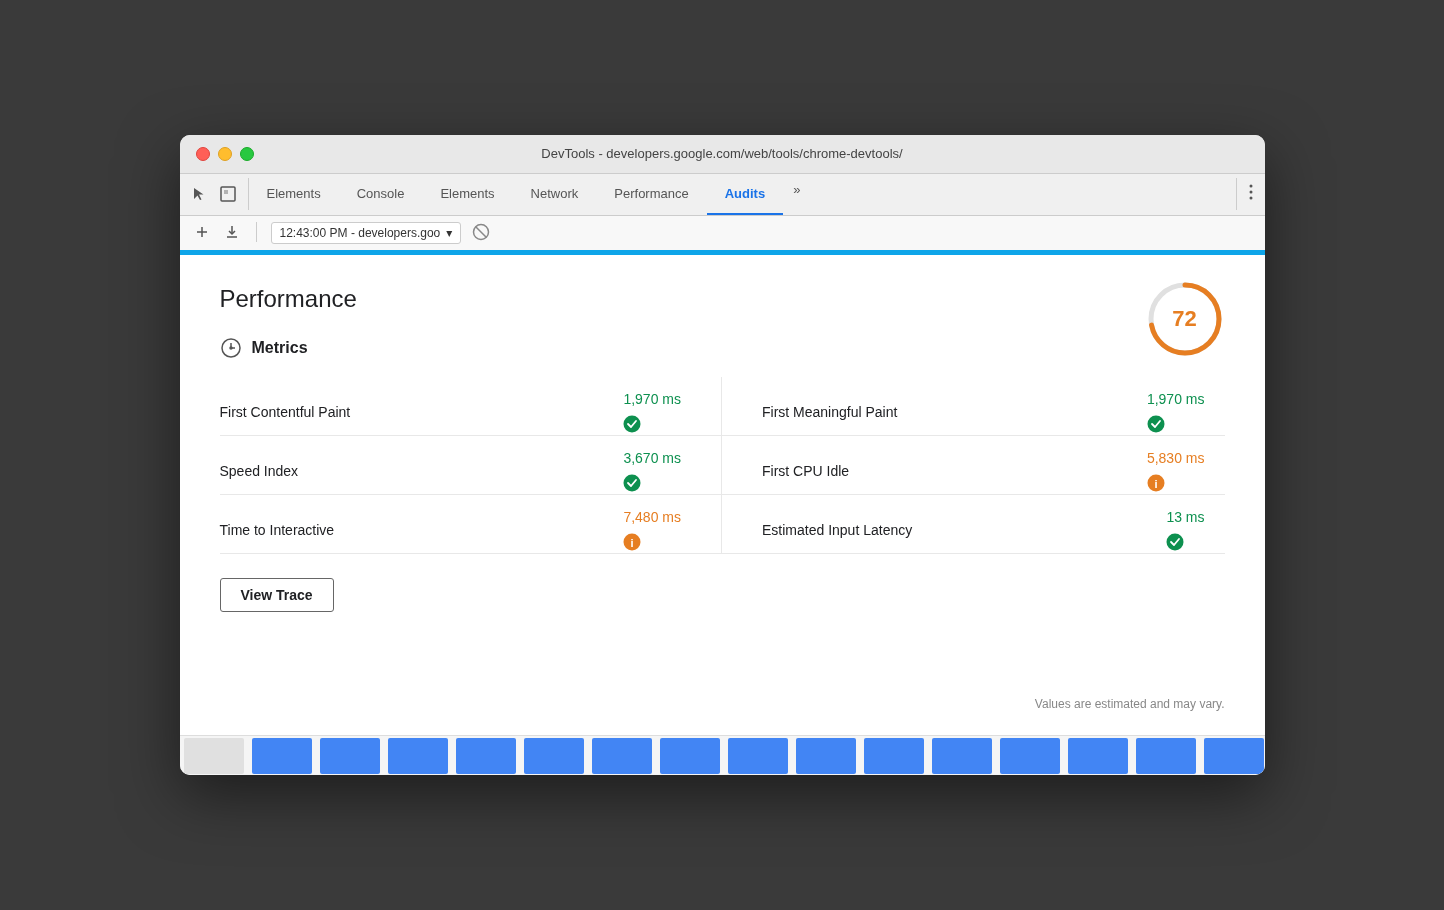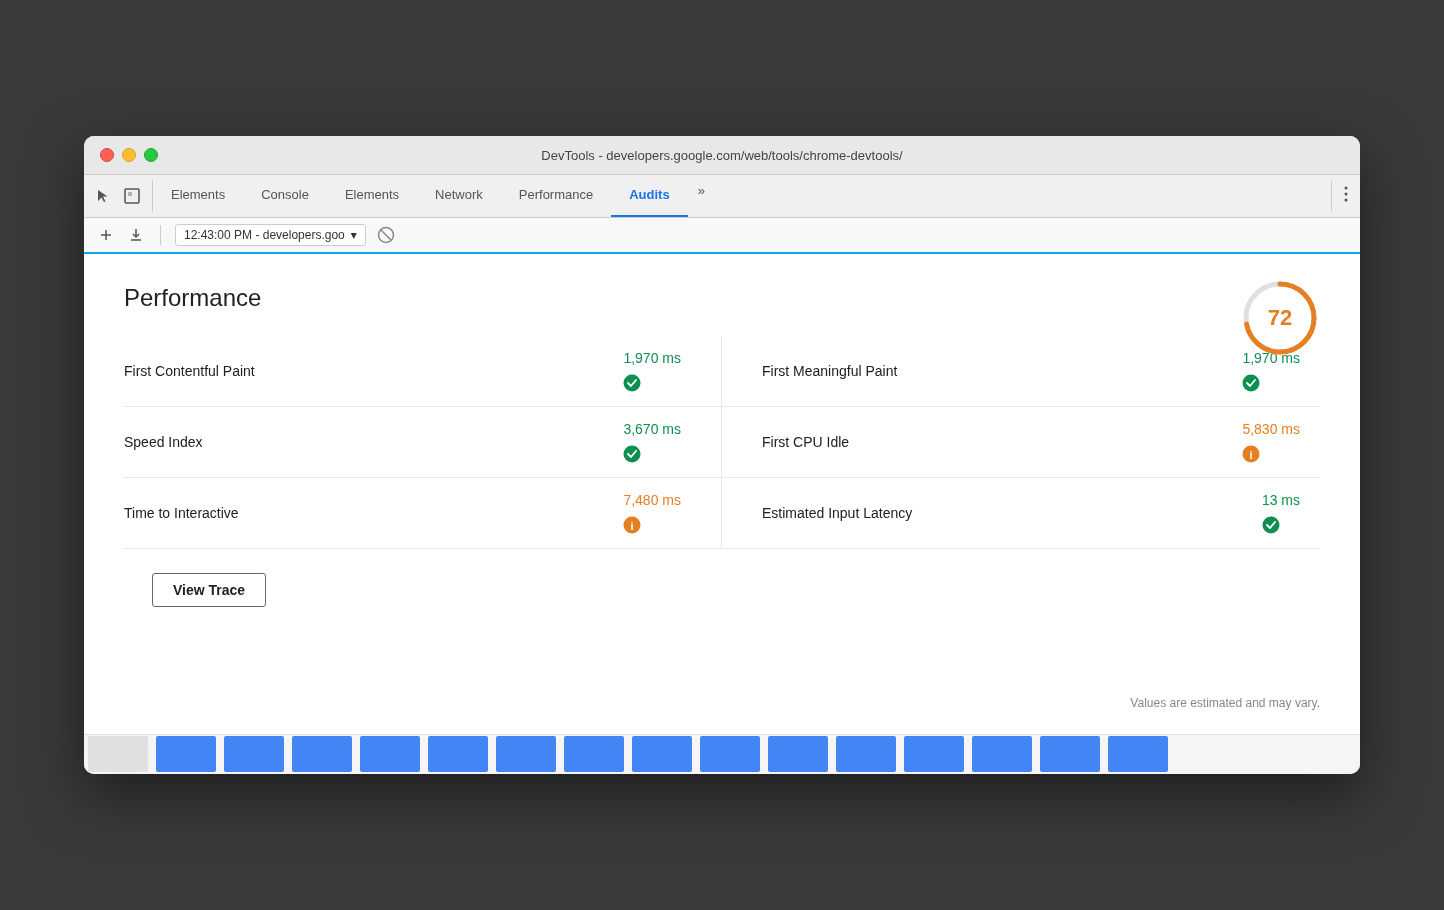--- a/index.html
+++ b/index.html
@@ -5,21 +5,21 @@
     * { box-sizing: border-box; margin: 0; padding: 0; }
     body {
       background: #3a3a3a;
       display: flex;
       justify-content: center;
       align-items: center;
       min-height: 100vh;
       font-family: -apple-system, BlinkMacSystemFont, 'Segoe UI', Arial, sans-serif;
     }
     .window {
-      width: 1276px;
+      width: 1085px;
       background: #f0f0f0;
       border-radius: 10px;
       overflow: hidden;
       box-shadow: 0 20px 60px rgba(0,0,0,0.5);
     }
     
     .title-bar {
       background: #e8e8e8;
       border-bottom: 1px solid #ccc;
       padding: 12px 16px;
@@ -101,23 +101,22 @@
       display: flex;
       align-items: center;
     }
     .toolbar-end {
       padding: 6px 12px;
       border-left: 1px solid #ccc;
     }
     
     .secondary-toolbar {
       background: #f8f8f8;
-      border-bottom: 2px solid #0ea5e9;
-      display: flex;
-      align-items: center;
+      border-bottom: 5px solid #0ea5e9;
+      display: flex;
       padding: 6px 12px;
       gap: 10px;
     }
     .sec-btn {
       width: 20px;
       height: 20px;
       display: flex;
       align-items: center;
       justify-content: center;
       color: #555;
@@ -188,21 +187,21 @@
     }
     .metrics-grid {
       display: grid;
       grid-template-columns: 1fr 1fr;
       gap: 0;
     }
     .metric-item {
       display: flex;
       align-items: center;
       justify-content: space-between;
-      padding: 14px 20px 14px 0;
+      padding: 14px 20px 2px 0;
       border-bottom: 1px solid #e8e8e8;
     }
     .metric-item:nth-child(odd) {
       padding-right: 40px;
       border-right: 1px solid #e8e8e8;
     }
     .metric-item:nth-child(even) {
       padding-left: 40px;
     }
     .metric-name {
@@ -224,21 +223,20 @@
       display: inline-block;
       margin-top: 24px;
       padding: 8px 20px;
       border: 1.5px solid #666;
       border-radius: 3px;
       background: white;
       font-size: 14px;
       font-weight: 600;
       color: #202124;
       cursor: pointer;
-      margin-left: 28px;
     }
     .disclaimer {
       position: absolute;
       bottom: 24px;
       right: 40px;
       font-size: 12px;
       color: #888;
     }
     
     .filmstrip {
@@ -349,20 +347,30 @@
     
     <div class="score-circle">
       <svg viewBox="0 0 80 80">
         <circle cx="40" cy="40" r="34" fill="none" stroke="#e0e0e0" stroke-width="5"></circle>
         <circle cx="40" cy="40" r="34" fill="none" stroke="#e67e22" stroke-width="5" stroke-dasharray="213.6" stroke-dashoffset="59.8" stroke-linecap="round" transform="rotate(-90 40 40)"></circle>
       </svg>
       <div class="score-text">72</div>
     </div>
 
     
+    <div class="metrics-header">
+      <div class="metrics-icon">
+        <svg viewBox="0 0 22 22" fill="none" stroke="#555" stroke-width="1.5">
+          <circle cx="11" cy="11" r="9"></circle>
+          <polyline points="11,6 11,11 15,11"></polyline>
+          <circle cx="11" cy="11" r="1" fill="#555"></circle>
+        </svg>
+      </div>
+      <span class="metrics-label">Metrics</span>
+    </div>
 
     
     <div class="metrics-grid">
 
       <div class="metric-item">
         <span class="metric-name">First Contentful Paint</span>
         <div class="metric-value-wrap">
           <span class="metric-value green">1,970 ms</span>
           <svg class="check-svg" viewBox="0 0 18 18">
             <circle cx="9" cy="9" r="8.5" fill="#0d904f"></circle>

